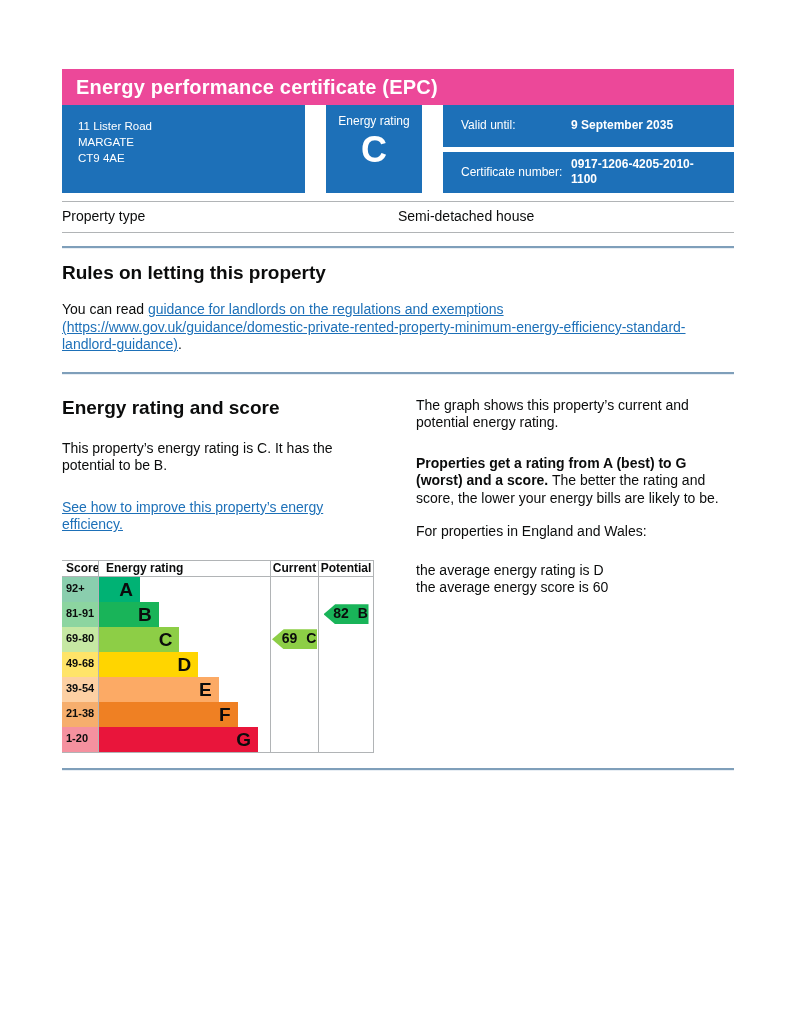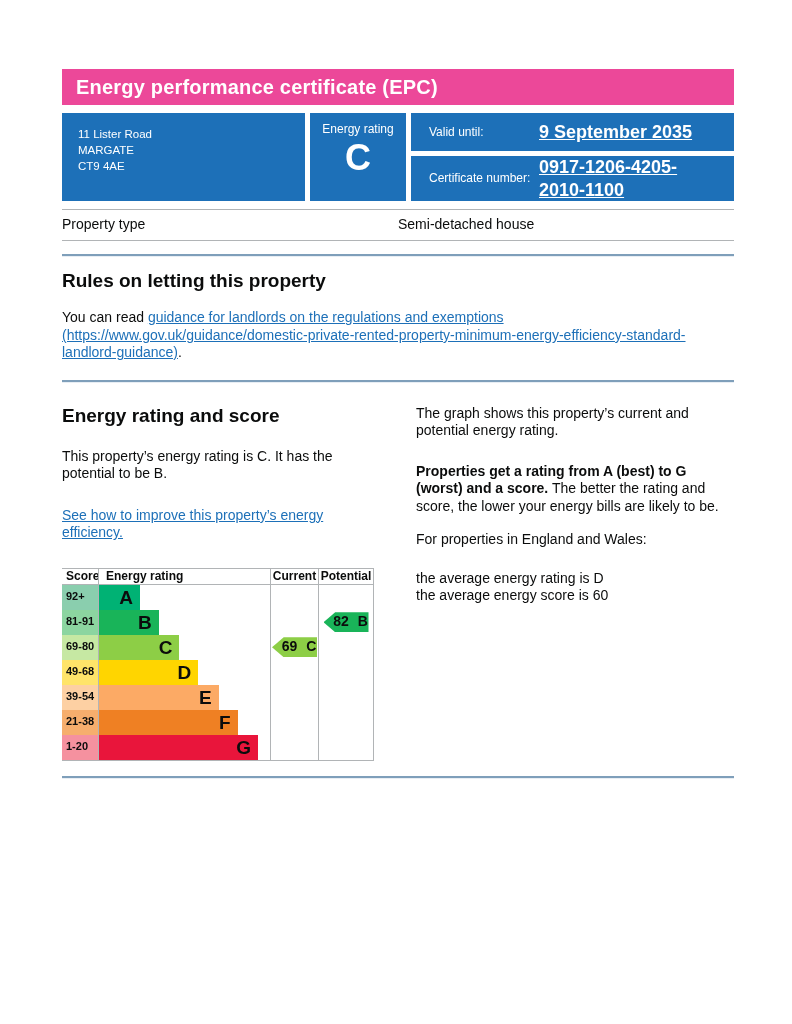--- a/index.html
+++ b/index.html
@@ -10,30 +10,30 @@
     font-family: "Liberation Sans", sans-serif;
     color: #0b0c0c; font-size: 14px; line-height: 1.25;
   }
   .page { width: 672px; margin: 69px 58px 0 62px; }
 
   
   .title-bar { background: #ec4899; color: #ffffff; padding: 7px 14px; }
   .title-bar h1 { margin: 0; font-size: 20px; line-height: 1.1; font-weight: bold; letter-spacing: 0.2px; }
 
   
-  .summary { display: grid; grid-template-columns: 243px 96px 1fr; gap: 5px; margin-top: 8px; height: 88px; }
+  .summary { display: grid; grid-template-columns: 243px 96px 1fr; gap: 21px; margin-top: 0; height: 88px; }
   .summary > div { background: #1d70b8; color: #ffffff; }
   .summary-address { padding: 13px 16px; font-size: 11.5px; line-height: 1.4; }
   .summary-rating { text-align: center; padding-top: 9px; }
   .summary-rating .rating-label { font-size: 12px; }
   .summary-rating .rating-letter { font-size: 36px; font-weight: bold; line-height: 1.1; margin-top: 1px; }
   .summary-meta { background: transparent !important; display: flex; flex-direction: column; gap: 5px; }
   .meta-row { background: #1d70b8; color: #fff; flex: 1; display: flex; align-items: center; padding: 0 18px; font-size: 12px; }
   .meta-row .meta-label { flex: 0 0 110px; }
-  .meta-row .meta-value { font-weight: bold; font-size: 18px; text-decoration: underline; }
+  .meta-row .meta-value { font-weight: bold; font-size: 12px; }
 
   
   .prop-table { margin-top: 8px; }
   .prop-row { display: grid; grid-template-columns: 1fr 1fr; padding: 6px 0; border-top: 1px solid #b1b4b6; font-size: 14px; }
   .prop-table .prop-row:last-child { border-bottom: 1px solid #b1b4b6; }
 
   
   .rule { border: none; border-top: 2px solid #7f9fba; border-bottom: 1px solid #e8eef4; height: 0; margin: 0; }
   .rule-1 { margin-top: 13px; }
   .rule-2 { margin-top: 18px; }

